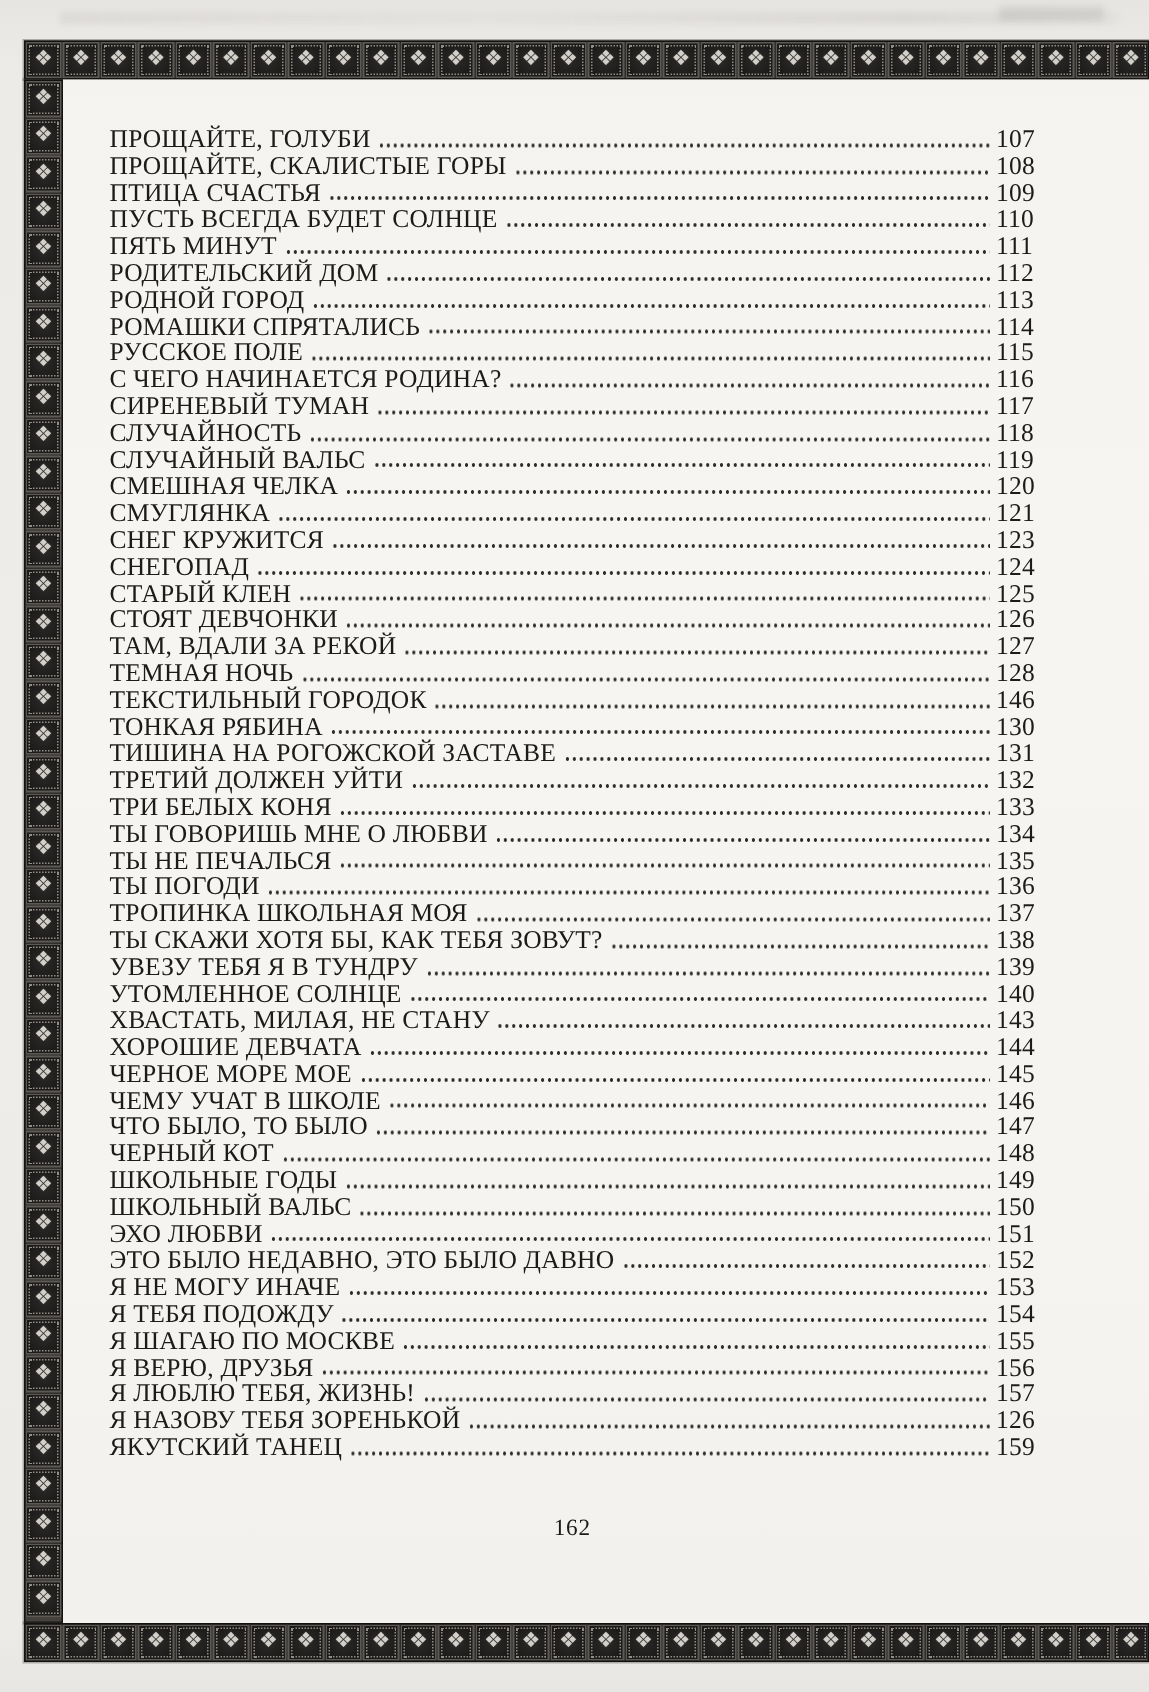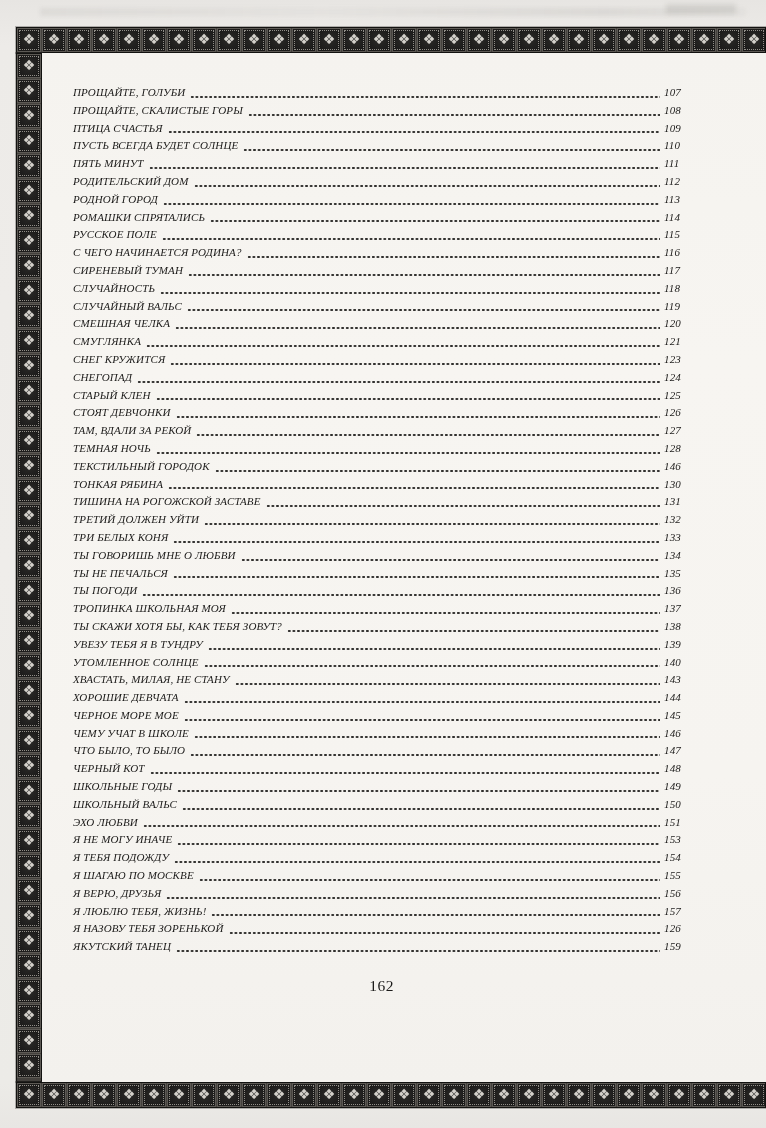--- a/index.html
+++ b/index.html
@@ -69,42 +69,41 @@
     box-sizing:border-box;
   }
   .toc{
     padding:31px 76px 0 31px;
     color:#1c1b1a;
   }
   .toc-row{
     display:flex;
     align-items:flex-end;
     height:17.8px;
-    font-size:11px;
+    font-size:17px;
     line-height:17.8px;
     white-space:nowrap;
     letter-spacing:.15px;
-    font-style:italic;
   }
   .toc-title{flex:0 0 auto;}
   .toc-leader{
     flex:1 1 auto;
     height:4px;
     margin:0 4px 3px 5px;
     background-image:radial-gradient(circle, #2e2d2b 1px, rgba(0,0,0,0) 1.35px);
     background-size:4.6px 4px;
     background-repeat:repeat-x;
     background-position:left bottom;
   }
   .toc-page{
     flex:0 0 auto;
     min-width:26px;
   }
   .footer{
-    margin-top:21px;
+    margin-top:36px;
     text-align:center;
     font-size:15.5px;
     letter-spacing:.5px;
     color:#1c1b1a;
   }
 </style>
 </head>
 <body>
 
 <div class="page">
@@ -628,20 +627,25 @@
             <span class="toc-title">ШКОЛЬНЫЙ ВАЛЬС</span>
             <div class="toc-leader"></div>
             <span class="toc-page">150</span>
           </div>
           <div class="toc-row">
             <span class="toc-title">ЭХО ЛЮБВИ</span>
             <div class="toc-leader"></div>
             <span class="toc-page">151</span>
           </div>
           <div class="toc-row">
+            <span class="toc-title">ЭТО БЫЛО НЕДАВНО, ЭТО БЫЛО ДАВНО</span>
+            <div class="toc-leader"></div>
+            <span class="toc-page">152</span>
+          </div>
+          <div class="toc-row">
             <span class="toc-title">Я НЕ МОГУ ИНАЧЕ</span>
             <div class="toc-leader"></div>
             <span class="toc-page">153</span>
           </div>
           <div class="toc-row">
             <span class="toc-title">Я ТЕБЯ ПОДОЖДУ</span>
             <div class="toc-leader"></div>
             <span class="toc-page">154</span>
           </div>
           <div class="toc-row">

